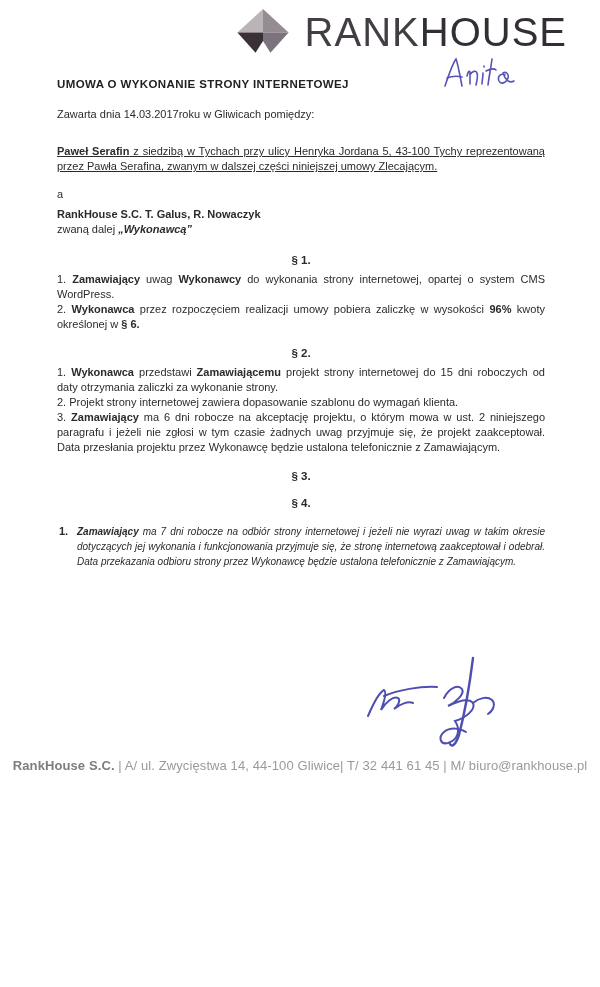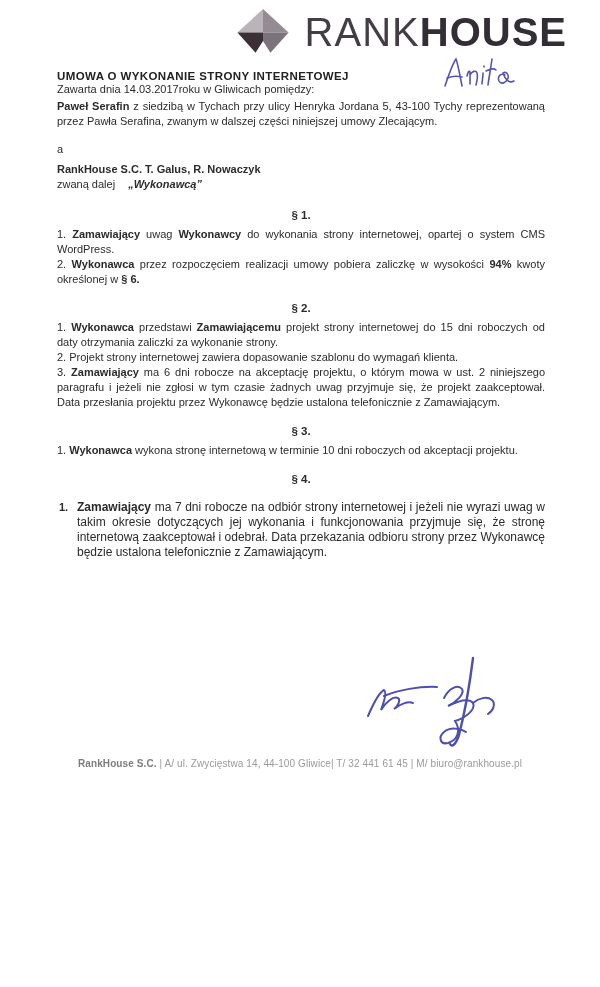--- a/index.html
+++ b/index.html
@@ -9,61 +9,61 @@
     color:#2b2b2b;
     position:relative;
     overflow:hidden;
   }
   .page {
     width:600px; height:987px;
     padding:6px 55px 0 57px;
     position:relative;
   }
   .b { font-weight:700; }
-  .i { font-style:italic;margin-left:10px; }
+  .i { font-style:italic; }
 
   
   .logo {
     display:flex; align-items:center; justify-content:flex-end;
     gap:15px; margin-right:-22px; height:52px;
   }
   .logo-text { font-size:40px; letter-spacing:1px; color:#433d44; line-height:1; }
-  .logo-text .house { font-weight:700; color:#332e36; }
+  .logo-text .house { font-weight:400; color:#332e36; }
 
   
   .doc-title {
-    margin-top:12px; font-size:11.5px; font-weight:700;
+    margin-top:20px; font-size:11.5px; font-weight:700;
     letter-spacing:.4px; color:#222;
   }
-  .intro { font-size:11px; }
+  .intro { margin-top:17px; font-size:11px; }
   p, .line { font-size:11px; line-height:15px; }
-  .party1 { margin-top:2px; text-align:justify; }
+  .party1 { margin-top:22px; text-align:justify;text-decoration:underline; }
   .alias1 { text-align:left; }
   .conj { margin-top:14px; font-size:11px; }
   .party2 { margin-top:7px; }
   .party2-name { font-weight:700; }
   .sec-heading {
     text-align:center; font-weight:700; font-size:11.5px;
     margin-top:17px; margin-bottom:6px;
   }
   .sec p { text-align:justify; }
   .sec { margin-bottom:0; }
   .gap-s { margin-top:15px; }
   .list-item { display:flex; margin-top:15px; }
   .list-num { font-weight:700; font-size:11px; line-height:15px; width:20px; flex:none; padding-left:2px; }
-  .list-body { font-size:12px; line-height:15px; text-align:justify; flex:1; }
+  .list-body { font-size:10px; line-height:15px; text-align:justify; flex:1;font-style:italic; }
 
   
   .hand-note { position:absolute; left:425px; top:50px; width:110px; height:46px; }
   .signature { position:absolute; left:340px; top:640px; width:185px; height:125px; }
 
   
   .footer {
     position:absolute; left:0; right:0; top:758px;
-    text-align:center; font-size:10px; color:#9a9a9a; letter-spacing:.1px;
+    text-align:center; font-size:13px; color:#9a9a9a; letter-spacing:.1px;
   }
   .footer .company { font-weight:700; color:#7d7d7d; }
 </style>
 </head>
 <body>
 
 <div class="page">
 
   <div class="logo">
     <svg width="54" height="48" viewBox="0 0 100 90" aria-hidden="true">
@@ -93,33 +93,32 @@
   <div class="conj">a</div>
 
   <div class="party2">
     <div class="line party2-name">RankHouse S.C. T. Galus, R. Nowaczyk</div>
     <div class="line"><span>zwaną dalej </span><span class="b i">„Wykonawcą”</span></div>
   </div>
 
   <div class="sec">
     <div class="sec-heading">§ 1.</div>
     <p><span>1. </span><span class="b">Zamawiający</span><span> uwag </span><span class="b">Wykonawcy</span><span> do wykonania strony internetowej, opartej o system CMS WordPress.</span></p>
-    <p><span>2. </span><span class="b">Wykonawca</span><span> przez rozpoczęciem realizacji umowy pobiera zaliczkę w wysokości </span><span class="b">94%</span><span> kwoty określonej w </span><span class="b">§ 6.</span></p>
+    <p><span>2. </span><span class="b">Wykonawca</span><span> przez rozpoczęciem realizacji umowy pobiera zaliczkę w wysokości </span><span class="b">96%</span><span> kwoty określonej w </span><span class="b">§ 6.</span></p>
   </div>
 
   <div class="sec">
     <div class="sec-heading gap-s">§ 2.</div>
     <p><span>1. </span><span class="b">Wykonawca</span><span> przedstawi </span><span class="b">Zamawiającemu</span><span> projekt strony internetowej do 15 dni roboczych od daty otrzymania zaliczki za wykonanie strony.</span></p>
     <p><span>2. Projekt strony internetowej zawiera dopasowanie szablonu do wymagań klienta.</span></p>
     <p><span>3. </span><span class="b">Zamawiający</span><span> ma 6 dni robocze na akceptację projektu, o którym mowa w ust. 2 niniejszego paragrafu i jeżeli nie zgłosi w tym czasie żadnych uwag przyjmuje się, że projekt zaakceptował. Data przesłania projektu przez Wykonawcę będzie ustalona telefonicznie z Zamawiającym.</span></p>
   </div>
 
   <div class="sec">
     <div class="sec-heading gap-s">§ 3.</div>
-    <p><span>1. </span><span class="b">Wykonawca</span><span> wykona stronę internetową w terminie 10 dni roboczych od akceptacji projektu.</span></p>
   </div>
 
   <div class="sec">
     <div class="sec-heading gap-s">§ 4.</div>
     <div class="list-item">
       <span class="list-num">1.</span>
       <span class="list-body"><span class="b">Zamawiający</span><span> ma 7 dni robocze na odbiór strony internetowej i jeżeli nie wyrazi uwag w takim okresie dotyczących jej wykonania i funkcjonowania przyjmuje się, że stronę internetową zaakceptował i odebrał. Data przekazania odbioru strony przez Wykonawcę będzie ustalona telefonicznie z Zamawiającym.</span></span>
     </div>
   </div>
 

